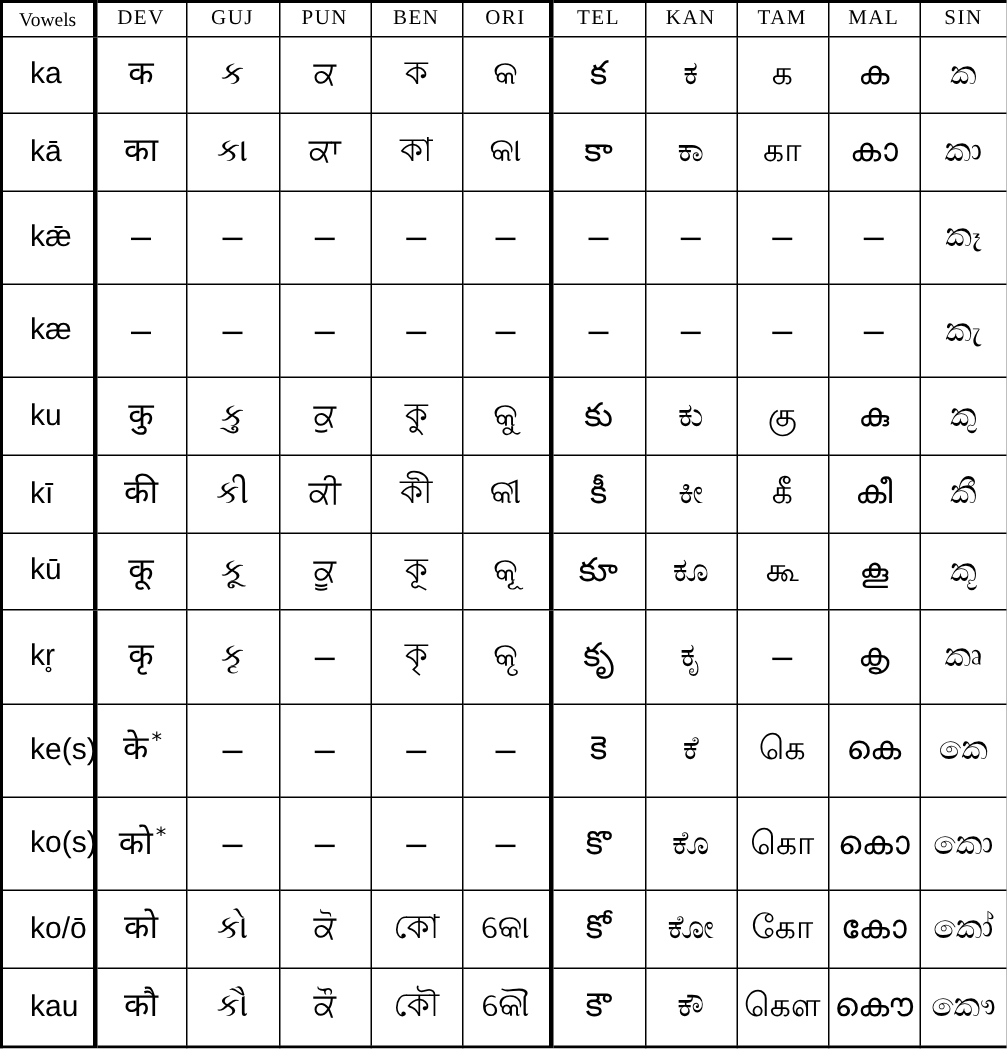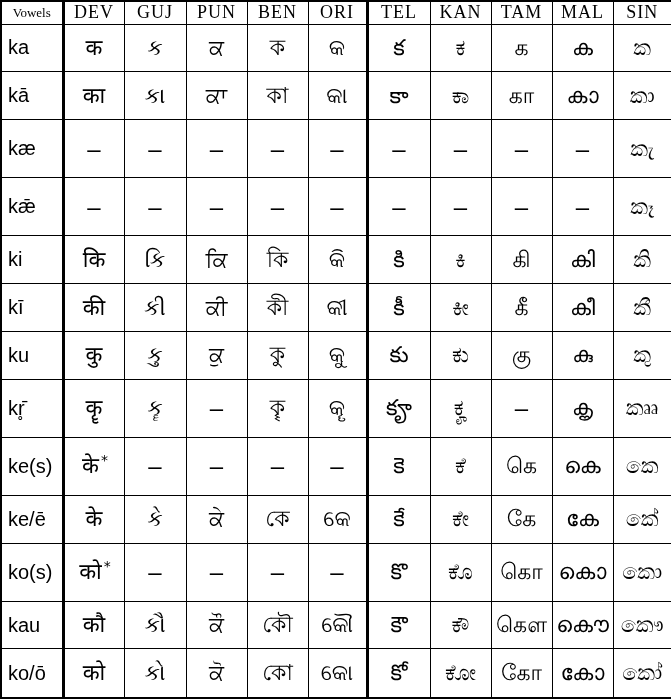--- a/index.html
+++ b/index.html
@@ -28,32 +28,32 @@
     color: #000000;
     padding: 0;
     overflow: hidden;
   }
   thead tr {
     height: 23px;
   }
   thead th {
     font-family: "Liberation Serif", "DejaVu Serif", serif;
     font-weight: normal;
-    font-size: 18px;
+    font-size: 14px;
     letter-spacing: 1px;
   }
   thead th:first-child {
     font-size: 13px;
     letter-spacing: 0;
   }
   td.rowlabel {
     font-family: "Liberation Sans", "DejaVu Sans", sans-serif;
     font-size: 20px;
     text-align: left;
-    padding-left: 6px;
+    padding-left: 18px;
     letter-spacing: 0px;
   }
   td.grapheme {
     font-family: "DejaVu Sans", "Liberation Sans", sans-serif;
     font-size: 22px;
     line-height: 1;
   }
   td.dash {
     font-size: 24px;
     font-family: "Liberation Sans", "DejaVu Sans", sans-serif;
@@ -135,157 +135,144 @@
           <td class="grapheme">ਕਾ</td>
           <td class="grapheme">কা</td>
           <td class="grapheme heavy-right">କା</td>
           <td class="grapheme">కా</td>
           <td class="grapheme">ಕಾ</td>
           <td class="grapheme">கா</td>
           <td class="grapheme">കാ</td>
           <td class="grapheme">කා</td>
         </tr>
         <tr>
+          <td class="rowlabel heavy-right">kǣ</td>
+          <td class="dash">–</td>
+          <td class="dash">–</td>
+          <td class="dash">–</td>
+          <td class="dash">–</td>
+          <td class="dash heavy-right">–</td>
+          <td class="dash">–</td>
+          <td class="dash">–</td>
+          <td class="dash">–</td>
+          <td class="dash">–</td>
+          <td class="grapheme">කෑ</td>
+        </tr>
+        <tr>
           <td class="rowlabel heavy-right">kæ</td>
           <td class="dash">–</td>
           <td class="dash">–</td>
           <td class="dash">–</td>
           <td class="dash">–</td>
           <td class="dash heavy-right">–</td>
           <td class="dash">–</td>
           <td class="dash">–</td>
           <td class="dash">–</td>
           <td class="dash">–</td>
           <td class="grapheme">කැ</td>
         </tr>
         <tr>
-          <td class="rowlabel heavy-right">kǣ</td>
-          <td class="dash">–</td>
-          <td class="dash">–</td>
-          <td class="dash">–</td>
-          <td class="dash">–</td>
-          <td class="dash heavy-right">–</td>
-          <td class="dash">–</td>
-          <td class="dash">–</td>
-          <td class="dash">–</td>
-          <td class="dash">–</td>
-          <td class="grapheme">කෑ</td>
-        </tr>
-        <tr>
-          <td class="rowlabel heavy-right">ki</td>
-          <td class="grapheme">कि</td>
-          <td class="grapheme">કિ</td>
-          <td class="grapheme">ਕਿ</td>
-          <td class="grapheme">কি</td>
-          <td class="grapheme heavy-right">କି</td>
-          <td class="grapheme">కి</td>
-          <td class="grapheme">ಕಿ</td>
-          <td class="grapheme">கி</td>
-          <td class="grapheme">കി</td>
-          <td class="grapheme">කි</td>
+          <td class="rowlabel heavy-right">ku</td>
+          <td class="grapheme">कु</td>
+          <td class="grapheme">કુ</td>
+          <td class="grapheme">ਕੁ</td>
+          <td class="grapheme">কু</td>
+          <td class="grapheme heavy-right">କୁ</td>
+          <td class="grapheme">కు</td>
+          <td class="grapheme">ಕು</td>
+          <td class="grapheme">கு</td>
+          <td class="grapheme">കു</td>
+          <td class="grapheme">කු</td>
         </tr>
         <tr>
           <td class="rowlabel heavy-right">kī</td>
           <td class="grapheme">की</td>
           <td class="grapheme">કી</td>
           <td class="grapheme">ਕੀ</td>
           <td class="grapheme">কী</td>
           <td class="grapheme heavy-right">କୀ</td>
           <td class="grapheme">కీ</td>
           <td class="grapheme">ಕೀ</td>
           <td class="grapheme">கீ</td>
           <td class="grapheme">കീ</td>
           <td class="grapheme">කී</td>
         </tr>
         <tr>
-          <td class="rowlabel heavy-right">ku</td>
-          <td class="grapheme">कु</td>
-          <td class="grapheme">કુ</td>
-          <td class="grapheme">ਕੁ</td>
-          <td class="grapheme">কু</td>
-          <td class="grapheme heavy-right">କୁ</td>
-          <td class="grapheme">కు</td>
-          <td class="grapheme">ಕು</td>
-          <td class="grapheme">கு</td>
-          <td class="grapheme">കു</td>
-          <td class="grapheme">කු</td>
-        </tr>
-        <tr>
-          <td class="rowlabel heavy-right">kr̥̄</td>
-          <td class="grapheme">कॄ</td>
-          <td class="grapheme">કૄ</td>
-          <td class="dash">–</td>
-          <td class="grapheme">কৄ</td>
-          <td class="grapheme heavy-right">କୄ</td>
-          <td class="grapheme">కౄ</td>
-          <td class="grapheme">ಕೄ</td>
-          <td class="dash">–</td>
-          <td class="grapheme">കൄ</td>
-          <td class="grapheme">කෲ</td>
+          <td class="rowlabel heavy-right">kū</td>
+          <td class="grapheme">कू</td>
+          <td class="grapheme">કૂ</td>
+          <td class="grapheme">ਕੂ</td>
+          <td class="grapheme">কূ</td>
+          <td class="grapheme heavy-right">କୂ</td>
+          <td class="grapheme">కూ</td>
+          <td class="grapheme">ಕೂ</td>
+          <td class="grapheme">கூ</td>
+          <td class="grapheme">കൂ</td>
+          <td class="grapheme">කූ</td>
+        </tr>
+        <tr>
+          <td class="rowlabel heavy-right">kr̥</td>
+          <td class="grapheme">कृ</td>
+          <td class="grapheme">કૃ</td>
+          <td class="dash">–</td>
+          <td class="grapheme">কৃ</td>
+          <td class="grapheme heavy-right">କୃ</td>
+          <td class="grapheme">కృ</td>
+          <td class="grapheme">ಕೃ</td>
+          <td class="dash">–</td>
+          <td class="grapheme">കൃ</td>
+          <td class="grapheme">කෘ</td>
         </tr>
         <tr>
           <td class="rowlabel heavy-right">ke(s)</td>
           <td class="grapheme"><span>के</span><sup>*</sup></td>
           <td class="dash">–</td>
           <td class="dash">–</td>
           <td class="dash">–</td>
           <td class="dash heavy-right">–</td>
           <td class="grapheme">కె</td>
           <td class="grapheme">ಕೆ</td>
           <td class="grapheme">கெ</td>
           <td class="grapheme">കെ</td>
           <td class="grapheme">කෙ</td>
         </tr>
         <tr>
-          <td class="rowlabel heavy-right">ke/ē</td>
-          <td class="grapheme">के</td>
-          <td class="grapheme">કે</td>
-          <td class="grapheme">ਕੇ</td>
-          <td class="grapheme">কে</td>
-          <td class="grapheme heavy-right">କେ</td>
-          <td class="grapheme">కే</td>
-          <td class="grapheme">ಕೇ</td>
-          <td class="grapheme">கே</td>
-          <td class="grapheme">കേ</td>
-          <td class="grapheme">කේ</td>
-        </tr>
-        <tr>
           <td class="rowlabel heavy-right">ko(s)</td>
           <td class="grapheme"><span>को</span><sup>*</sup></td>
           <td class="dash">–</td>
           <td class="dash">–</td>
           <td class="dash">–</td>
           <td class="dash heavy-right">–</td>
           <td class="grapheme">కొ</td>
           <td class="grapheme">ಕೊ</td>
           <td class="grapheme">கொ</td>
           <td class="grapheme">കൊ</td>
           <td class="grapheme">කො</td>
+        </tr>
+        <tr>
+          <td class="rowlabel heavy-right">ko/ō</td>
+          <td class="grapheme">को</td>
+          <td class="grapheme">કો</td>
+          <td class="grapheme">ਕੋ</td>
+          <td class="grapheme">কো</td>
+          <td class="grapheme heavy-right">କୋ</td>
+          <td class="grapheme">కో</td>
+          <td class="grapheme">ಕೋ</td>
+          <td class="grapheme">கோ</td>
+          <td class="grapheme">കോ</td>
+          <td class="grapheme">කෝ</td>
         </tr>
         <tr>
           <td class="rowlabel heavy-right">kau</td>
           <td class="grapheme">कौ</td>
           <td class="grapheme">કૌ</td>
           <td class="grapheme">ਕੌ</td>
           <td class="grapheme">কৌ</td>
           <td class="grapheme heavy-right">କୌ</td>
           <td class="grapheme">కౌ</td>
           <td class="grapheme">ಕೌ</td>
           <td class="grapheme">கௌ</td>
           <td class="grapheme">കൌ</td>
           <td class="grapheme">කෞ</td>
         </tr>
-        <tr>
-          <td class="rowlabel heavy-right">ko/ō</td>
-          <td class="grapheme">को</td>
-          <td class="grapheme">કો</td>
-          <td class="grapheme">ਕੋ</td>
-          <td class="grapheme">কো</td>
-          <td class="grapheme heavy-right">କୋ</td>
-          <td class="grapheme">కో</td>
-          <td class="grapheme">ಕೋ</td>
-          <td class="grapheme">கோ</td>
-          <td class="grapheme">കോ</td>
-          <td class="grapheme">කෝ</td>
-        </tr>
       </tbody>
   </table>
 </div>
 
 </body></html>

